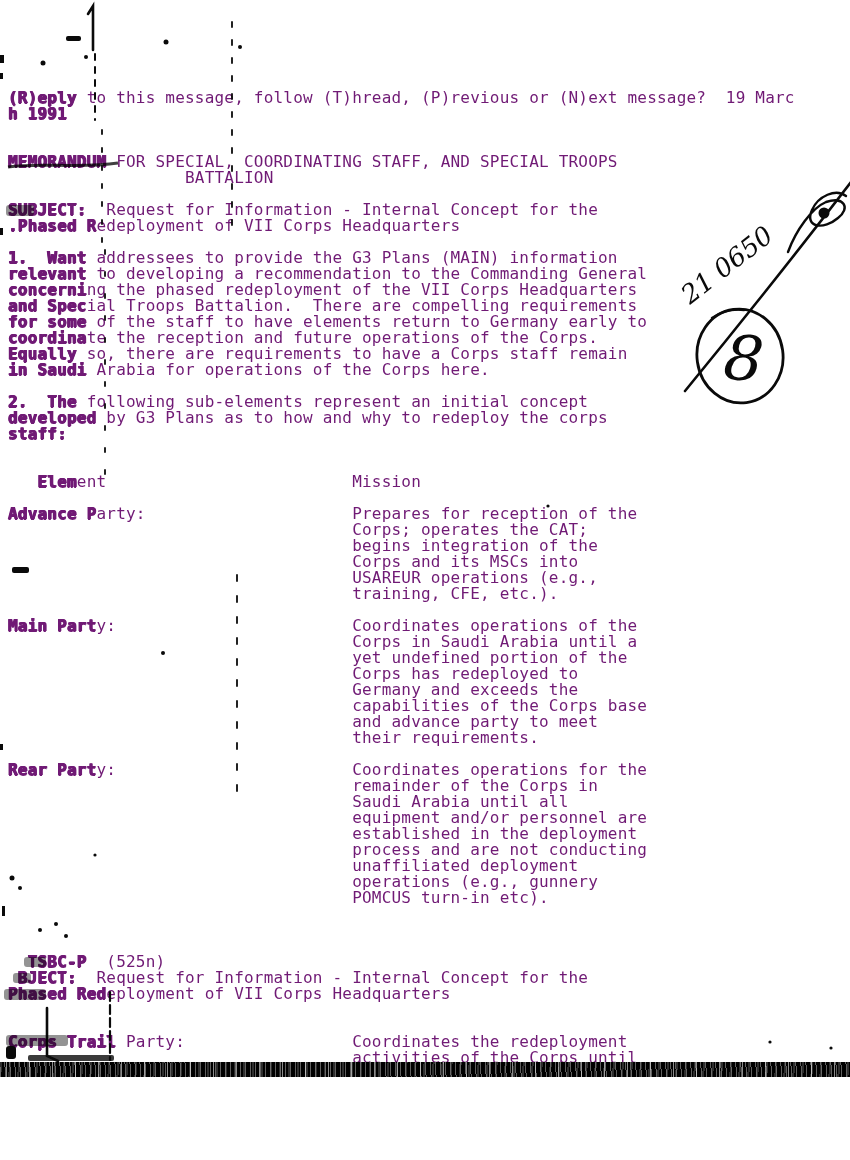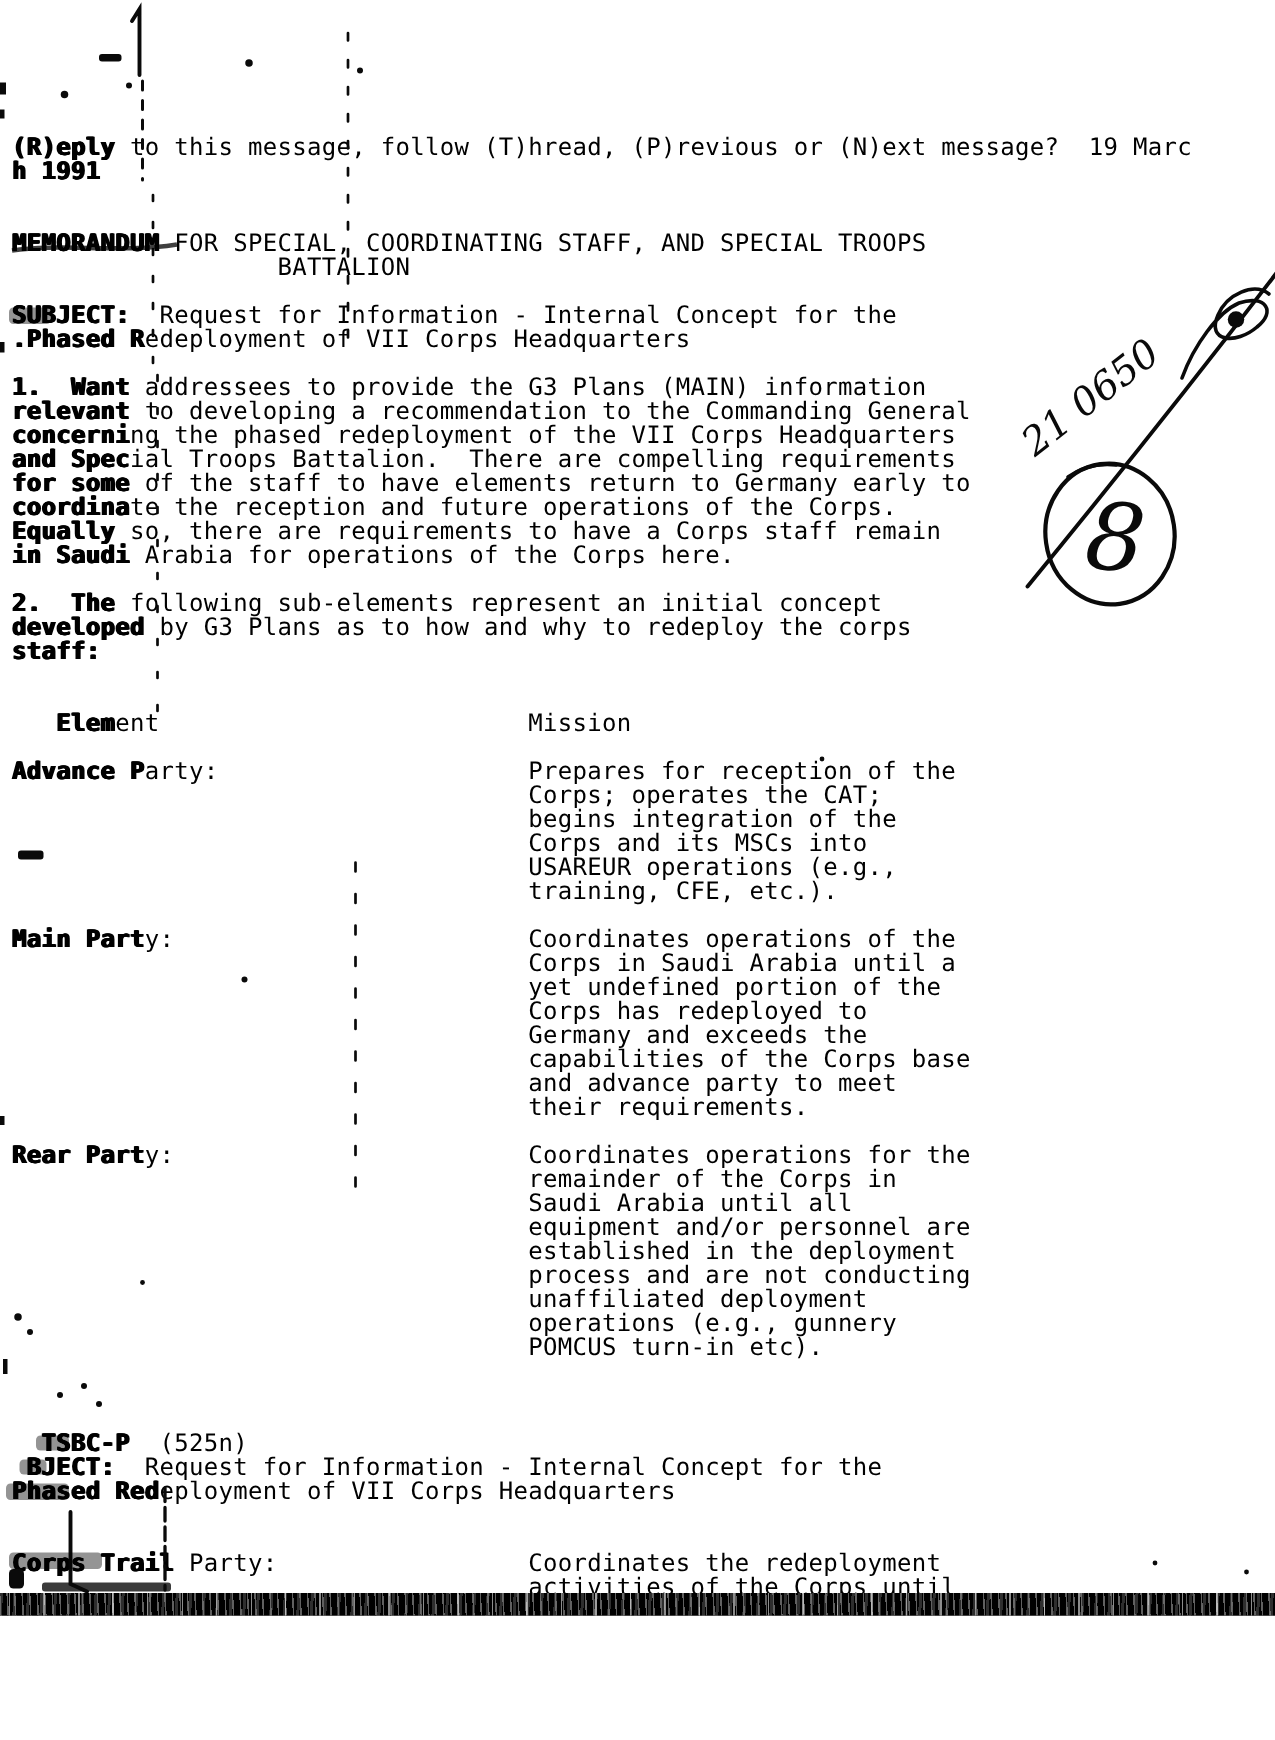--- a/index.html
+++ b/index.html
@@ -7,21 +7,21 @@
     width:850px;height:1160px;
     background:#ffffff;
     position:relative;
     font-family:"DejaVu Sans Mono", monospace;
     overflow:hidden;
   }
   .page{position:absolute;inset:0;}
   .doc{
     position:absolute;left:8px;top:90px;
     font-size:16px;line-height:16px;letter-spacing:0.2px;
-    color:#000000;white-space:pre;
+    color:#701a75;white-space:pre;
   }
   .line{height:16px;white-space:pre;}
   .b{
     font-weight:bold;
     text-shadow:0.7px 0 currentColor, -0.5px 0 currentColor, 0 0.6px currentColor;
   }
   .overlay{
     position:absolute;left:0;top:0;width:850px;height:1160px;
     pointer-events:none;
   }

